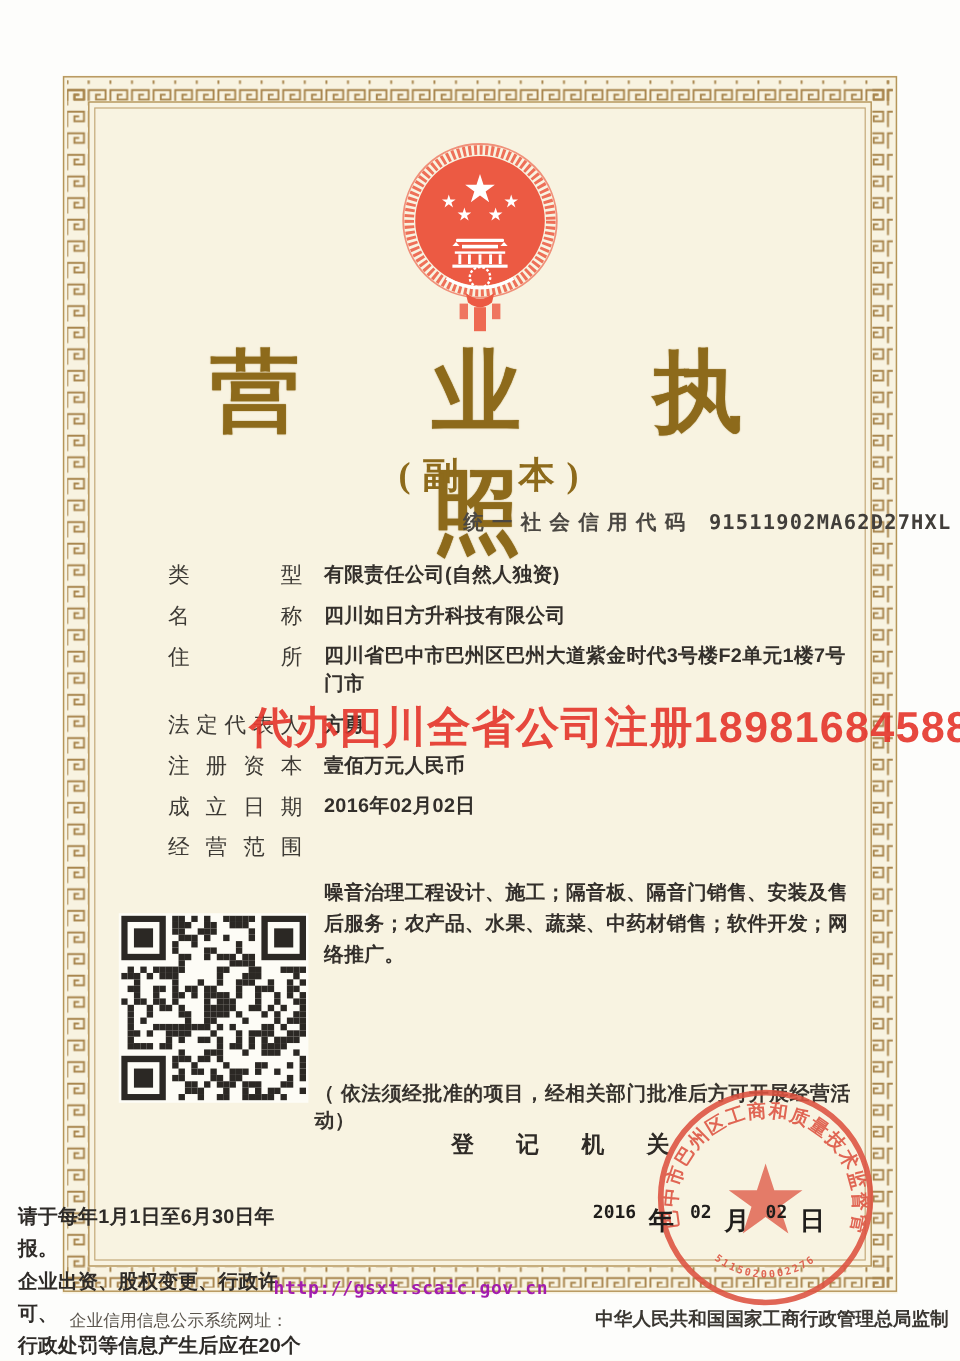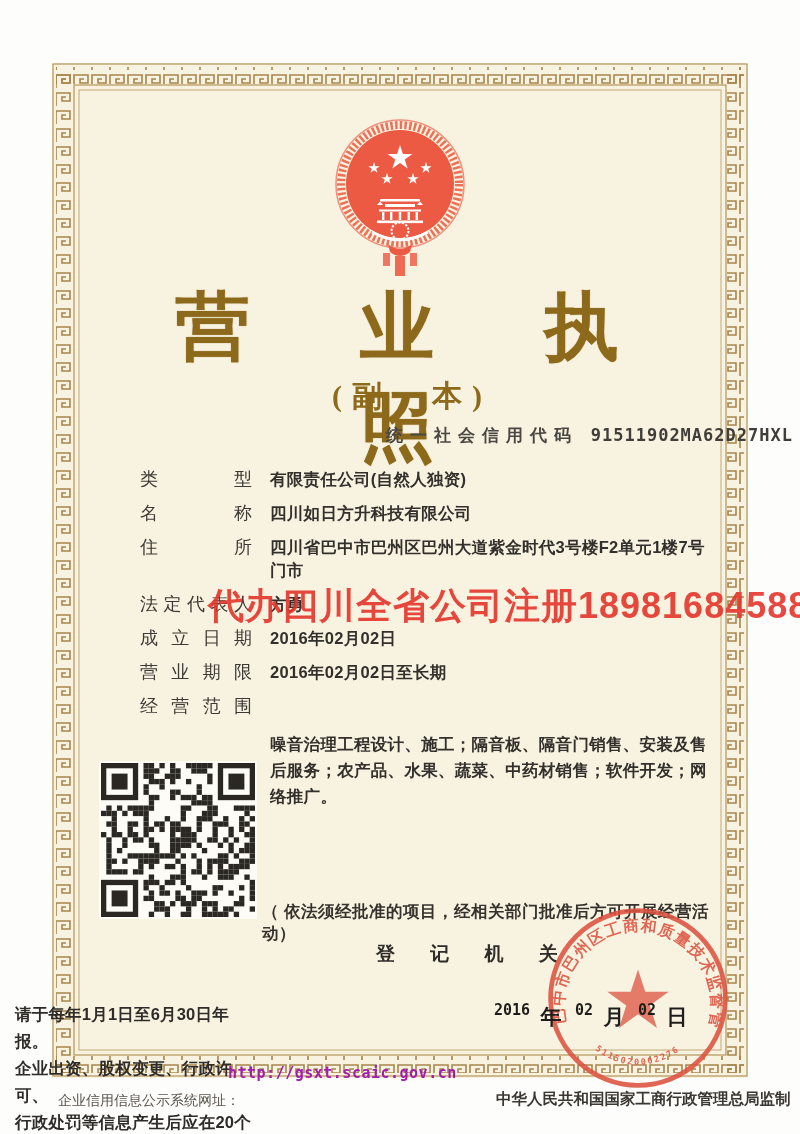--- a/index.html
+++ b/index.html
@@ -189,26 +189,26 @@
     </div>
     <div class="field-row">
       <div class="field-label">住所</div>
       <div class="field-value">四川省巴中市巴州区巴州大道紫金时代3号楼F2单元1楼7号门市</div>
     </div>
     <div class="field-row">
       <div class="field-label">法定代表人</div>
       <div class="field-value">方勇</div>
     </div>
     <div class="field-row">
+      <div class="field-label">注册资本</div>
+      <div class="field-value">壹佰万元人民币</div>
+    </div>
+    <div class="field-row">
       <div class="field-label">成立日期</div>
       <div class="field-value">2016年02月02日</div>
-    </div>
-    <div class="field-row">
-      <div class="field-label">营业期限</div>
-      <div class="field-value">2016年02月02日至长期</div>
     </div>
     <div class="field-row scope">
       <div class="field-label">经营范围</div>
       <div class="field-value">噪音治理工程设计、施工；隔音板、隔音门销售、安装及售后服务；农产品、水果、蔬菜、中药材销售；软件开发；网络推广。</div>
     </div>
   </div>
 
   <div class="watermark">代办四川全省公司注册18981684588</div>
 
   <div class="qr"><svg width="154" height="154" viewBox="0 0 153.7 153.7" xmlns="http://www.w3.org/2000/svg">

